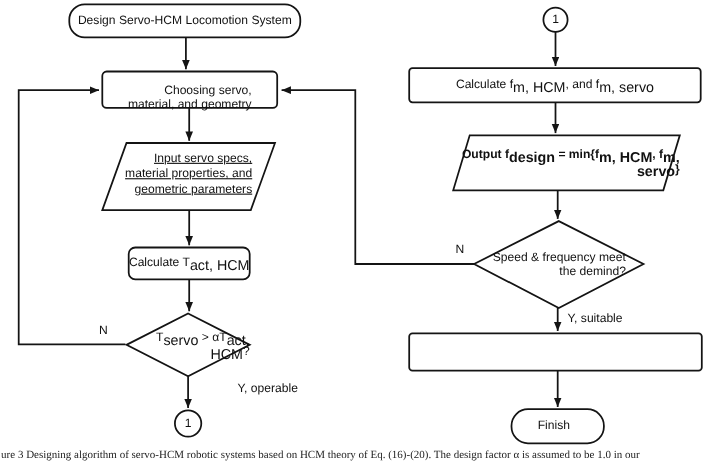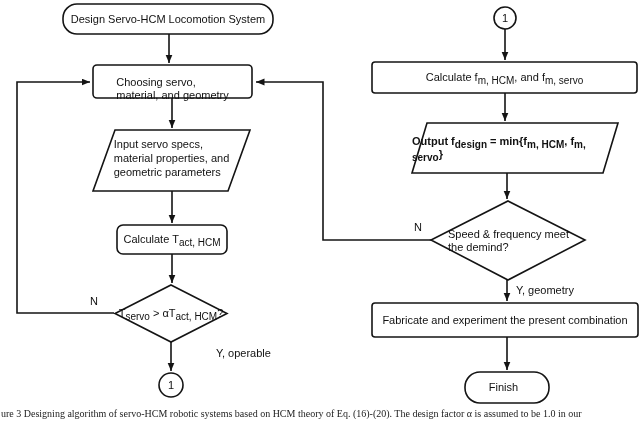--- a/index.html
+++ b/index.html
@@ -4,23 +4,23 @@
 <style>
   html,body{margin:0;padding:0;background:#ffffff;}
   #figure{
     position:relative;width:640px;height:422px;background:#ffffff;
     font-family:"Liberation Sans","DejaVu Sans",sans-serif;color:#111111;
     overflow:hidden;
   }
   #diagram-svg{position:absolute;left:0;top:0;}
   .node-label{
     position:absolute;display:flex;align-items:center;justify-content:center;
-    text-align:left;font-size:11px;line-height:13px;color:#111111;
+    text-align:right;font-size:11px;line-height:13px;color:#111111;
   }
-  .node-label sub{font-size:10px;line-height:0;}
+  .node-label sub{font-size:13px;line-height:0;}
   .edge-label{position:absolute;font-size:11px;color:#111111;white-space:nowrap;}
   .caption{
     position:absolute;left:1px;top:408px;width:639px;
     font-family:"Liberation Serif","DejaVu Serif",serif;
     font-size:10px;color:#222;white-space:nowrap;overflow:hidden;
   }
 </style>
 </head>
 <body>
 
@@ -64,21 +64,21 @@
       <line x1="507" y1="337" x2="507" y2="370" marker-end="url(#ah)"></line>
     </g>
   </svg>
 
   <div class="node-label" style="left:63px;top:4px;width:210px;height:30px;">
       <span>Design Servo-HCM Locomotion System</span>
     </div>
   <div class="node-label" style="left:93px;top:65px;width:159px;height:47px;">
       <span>Choosing servo,<br>material, and geometry</span>
     </div>
-  <div class="node-label" style="left:93px;top:130px;width:157px;height:56px;line-height:14px;">
+  <div class="node-label" style="left:93px;top:130px;width:157px;height:56px;line-height:14px;text-decoration:underline;">
       <span>Input servo specs,<br>material properties, and<br>geometric parameters</span>
     </div>
   <div class="node-label" style="left:117px;top:225px;width:110px;height:29px;">
       <span>Calculate T<sub>act, HCM</sub></span>
     </div>
   <div class="node-label" style="left:115px;top:285px;width:112px;height:57px;">
       <span>T<sub>servo</sub> &gt; αT<sub>act, HCM</sub>?</span>
     </div>
   <div class="node-label" style="left:159px;top:373px;width:24px;height:24px;">
       <span>1</span>
@@ -89,26 +89,23 @@
     </div>
   <div class="node-label" style="left:372px;top:62px;width:265px;height:31px;">
       <span>Calculate f<sub>m, HCM</sub>, and f<sub>m, servo</sub></span>
     </div>
   <div class="node-label" style="left:412px;top:123px;width:206px;height:50px;font-weight:bold;">
       <span>Output f<sub>design</sub> = min{f<sub>m, HCM</sub>, f<sub>m, servo</sub>}</span>
     </div>
   <div class="node-label" style="left:432px;top:201px;width:153px;height:79px;">
       <span>Speed &amp; frequency meet<br>the demind?</span>
     </div>
-  <div class="node-label" style="left:372px;top:303px;width:266px;height:34px;">
-      <span>Fabricate and experiment the present combination</span>
-    </div>
   <div class="node-label" style="left:465px;top:372px;width:77px;height:31px;">
       <span>Finish</span>
     </div>
 
   <div class="edge-label" style="left:90px;top:295px;">N</div>
   <div class="edge-label" style="left:183px;top:347px;margin-left:33px;">Y, operable</div>
   <div class="edge-label" style="left:414px;top:221px;">N</div>
-  <div class="edge-label" style="left:516px;top:284px;">Y, geometry</div>
+  <div class="edge-label" style="left:516px;top:284px;">Y, suitable</div>
 
   <div class="caption">ure 3 Designing algorithm of servo-HCM robotic systems based on HCM theory of Eq. (16)-(20). The design factor α is assumed to be 1.0 in our</div>
 </div>
 
 </body></html>

